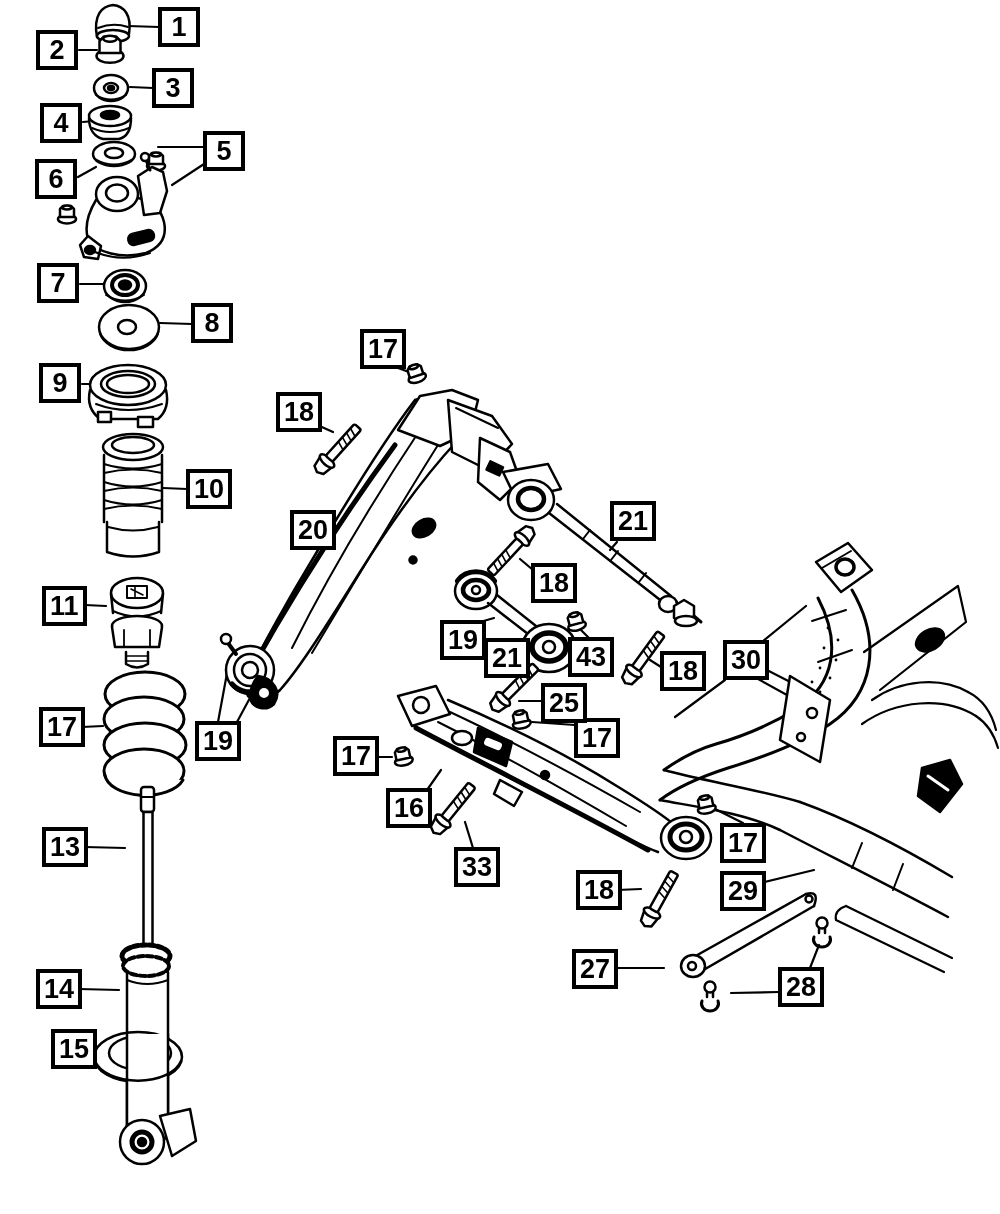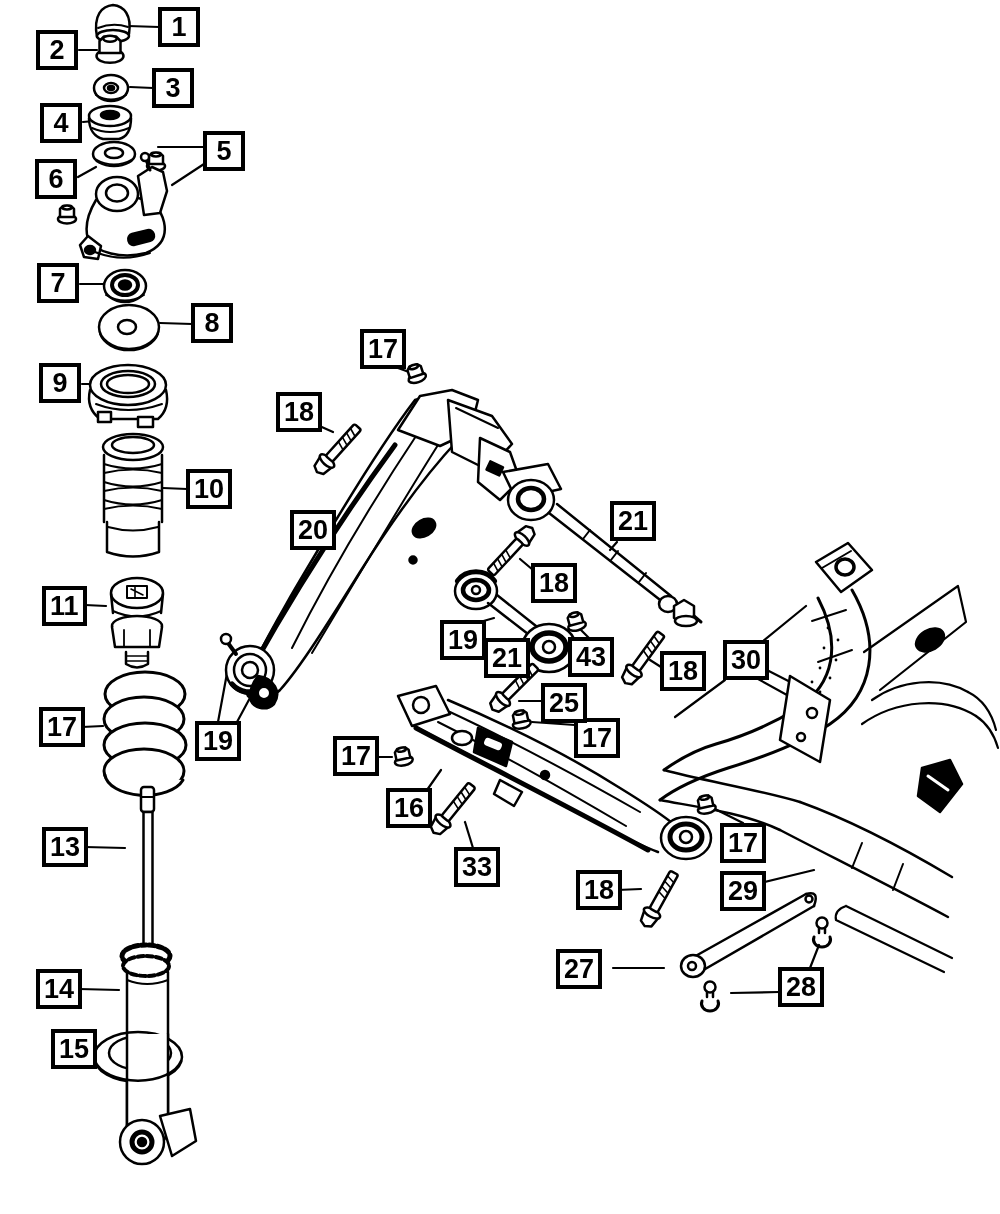--- a/index.html
+++ b/index.html
@@ -399,21 +399,21 @@
     </div>
   <div class="callout" style="left:484px;top:638px">
       <span>21</span>
     </div>
   <div class="callout" style="left:541px;top:683px">
       <span>25</span>
     </div>
   <div class="callout" style="left:454px;top:847px">
       <span>33</span>
     </div>
-  <div class="callout" style="left:556px;top:949px">
+  <div class="callout" style="left:572px;top:949px">
       <span>27</span>
     </div>
   <div class="callout" style="left:778px;top:967px">
       <span>28</span>
     </div>
   <div class="callout" style="left:720px;top:871px">
       <span>29</span>
     </div>
   <div class="callout" style="left:723px;top:640px">
       <span>30</span>

